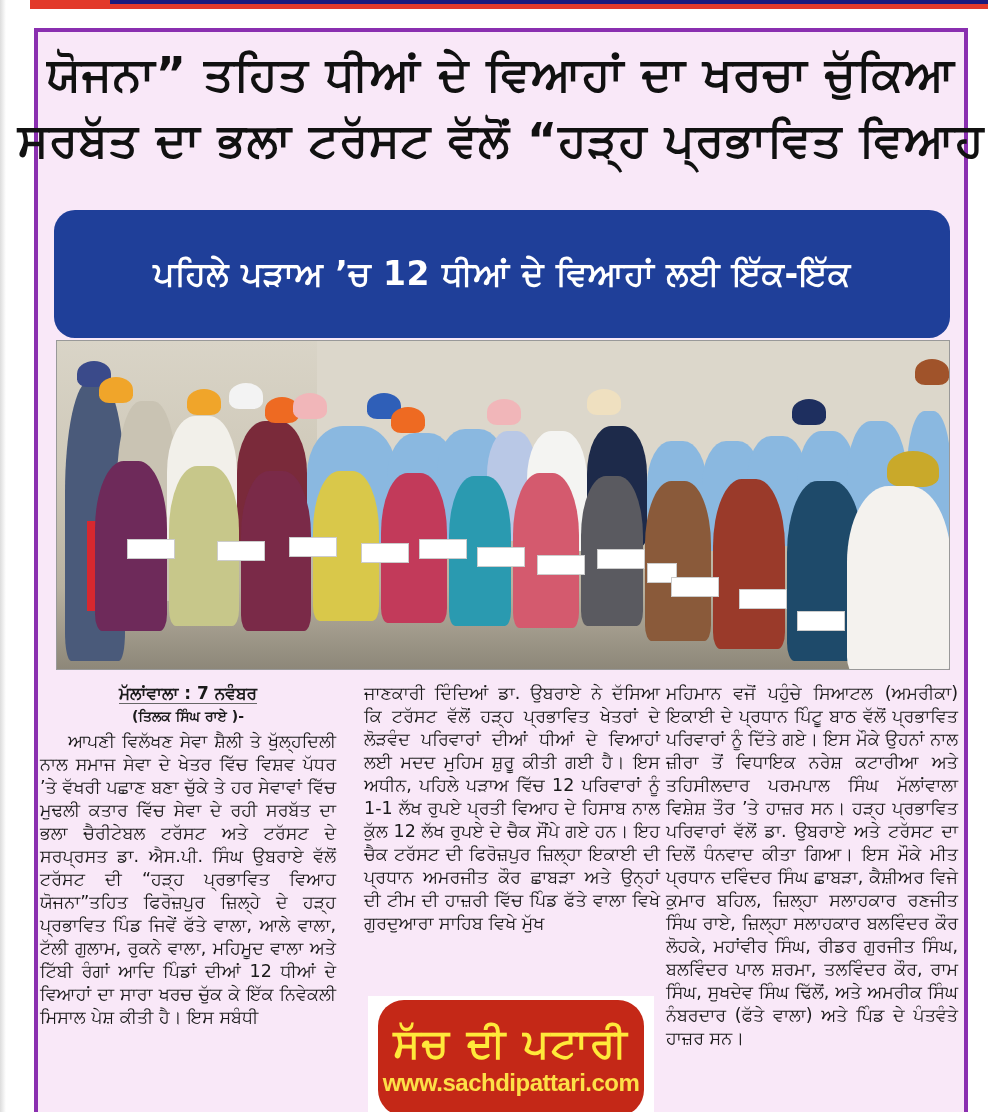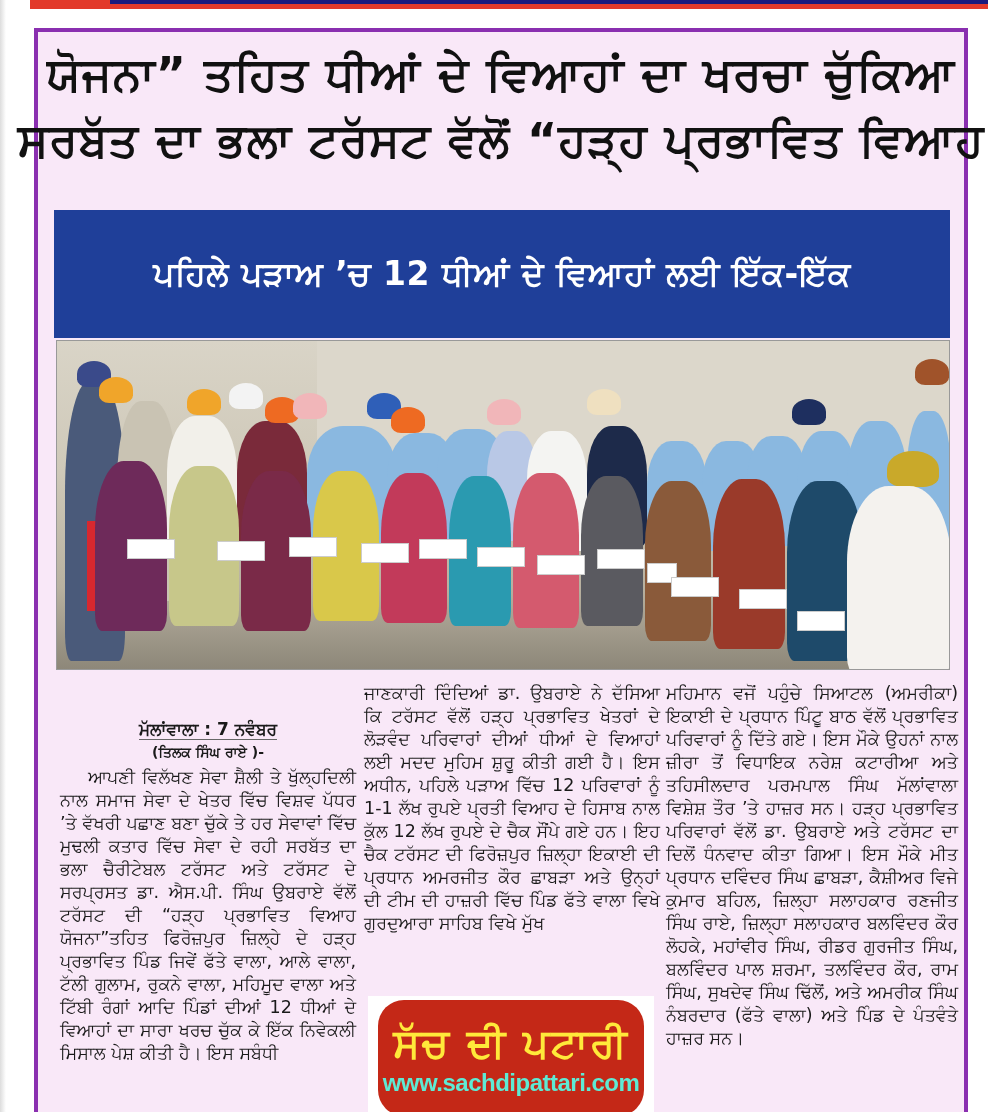--- a/index.html
+++ b/index.html
@@ -19,21 +19,21 @@
       display: flex; flex-direction: column; justify-content: center; align-items: center;
       color: #111; font-weight: bold; font-size: 46px; line-height: 66px; letter-spacing: 1px;
       font-family: "DejaVu Sans", sans-serif;
     }
     .headline div { white-space: nowrap; }
 
     .subhead {
       position: absolute; left: 16px; top: 178px; width: 896px; height: 128px;
       background: #1f3f99; color: #ffffff;
       display: flex; flex-direction: column; justify-content: center; align-items: center;
-      font-size: 33px; line-height: 52px; font-weight: bold; letter-spacing: 0.5px;
+      font-size: 33px; line-height: 52px; font-weight: bold; letter-spacing: 0.5px; border-radius: 21px;
     }
     .subhead div { white-space: nowrap; }
 
     .photo {
       position: absolute; left: 18px; top: 308px; width: 894px; height: 330px;
       background: linear-gradient(180deg, #d9d4c7 0%, #cfc9b9 40%, #b8b1a0 75%, #8d8779 100%);
       overflow: hidden; border: 1px solid #999;
     }
     .photo .wall { position: absolute; left: 260px; top: 0; width: 640px; height: 140px; background: #dcd7cb; }
     .photo .person {
@@ -42,40 +42,40 @@
     .photo .turban {
       position: absolute; width: 34px; height: 26px; border-radius: 50% 50% 30% 30%;
     }
     .photo .cheque { position: absolute; width: 48px; height: 20px; background: #ffffff; border: 1px solid #ccc; }
     .photo .chair { position: absolute; width: 10px; height: 90px; background: #d7282f; }
 
     .col {
       position: absolute; top: 650px; color: #1a1a1a;
       font-size: 17.5px; line-height: 23px; text-align: justify;
     }
-    .col1 { left: 22px; width: 296px; margin-top: 36px; }
+    .col1 { left: 2px; width: 296px; }
     .col2 { left: 326px; width: 296px; }
     .col3 { left: 628px; width: 292px; }
 
     .dateline { text-align: center; font-weight: bold; font-size: 17px; }
     .dateline span { border-bottom: 1px solid #666; }
     .byline { text-align: center; font-weight: bold; font-size: 14px; margin-bottom: 2px; }
     .para { text-indent: 28px; }
     .para2 { text-indent: 0; }
 
     .logo {
       position: absolute; left: 330px; top: 964px; width: 286px; height: 124px;
       background: #ffffff; padding: 4px 10px;
     }
     .logo-inner {
       width: 100%; height: 100%; background: #c42817; border-radius: 26px;
       display: flex; flex-direction: column; align-items: center; justify-content: center;
     }
     .logo-title { color: #ffe93a; font-size: 40px; font-weight: bold; line-height: 50px; letter-spacing: 2px; }
-    .logo-url { color: #5eead4; font-family: "Liberation Sans", sans-serif; font-weight: bold; font-size: 24px; line-height: 30px; letter-spacing: -0.5px; }
+    .logo-url { color: #fde047; font-family: "Liberation Sans", sans-serif; font-weight: bold; font-size: 24px; line-height: 30px; letter-spacing: -0.5px; }
 
     .edge-shadow { position: absolute; left: 0; top: 0; width: 6px; height: 1112px; background: linear-gradient(90deg,#ddd,#fff); }
   </style>
 </head>
 <body>
 
 <div class="edge-shadow"></div>
 <div class="topbar">
   <div class="navy"></div>
 </div>

